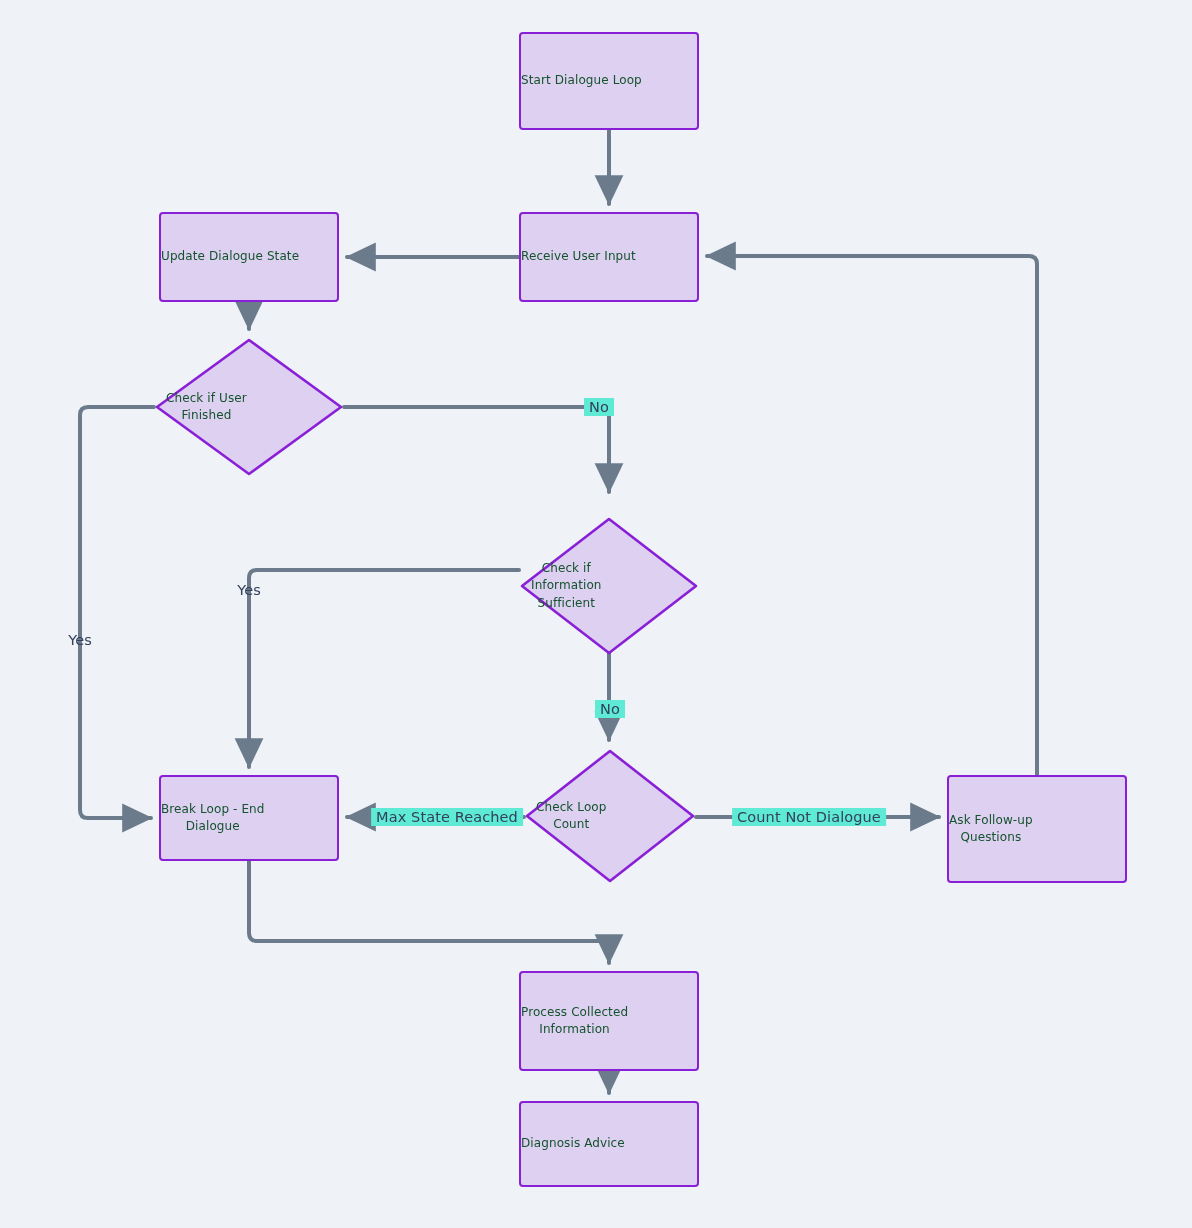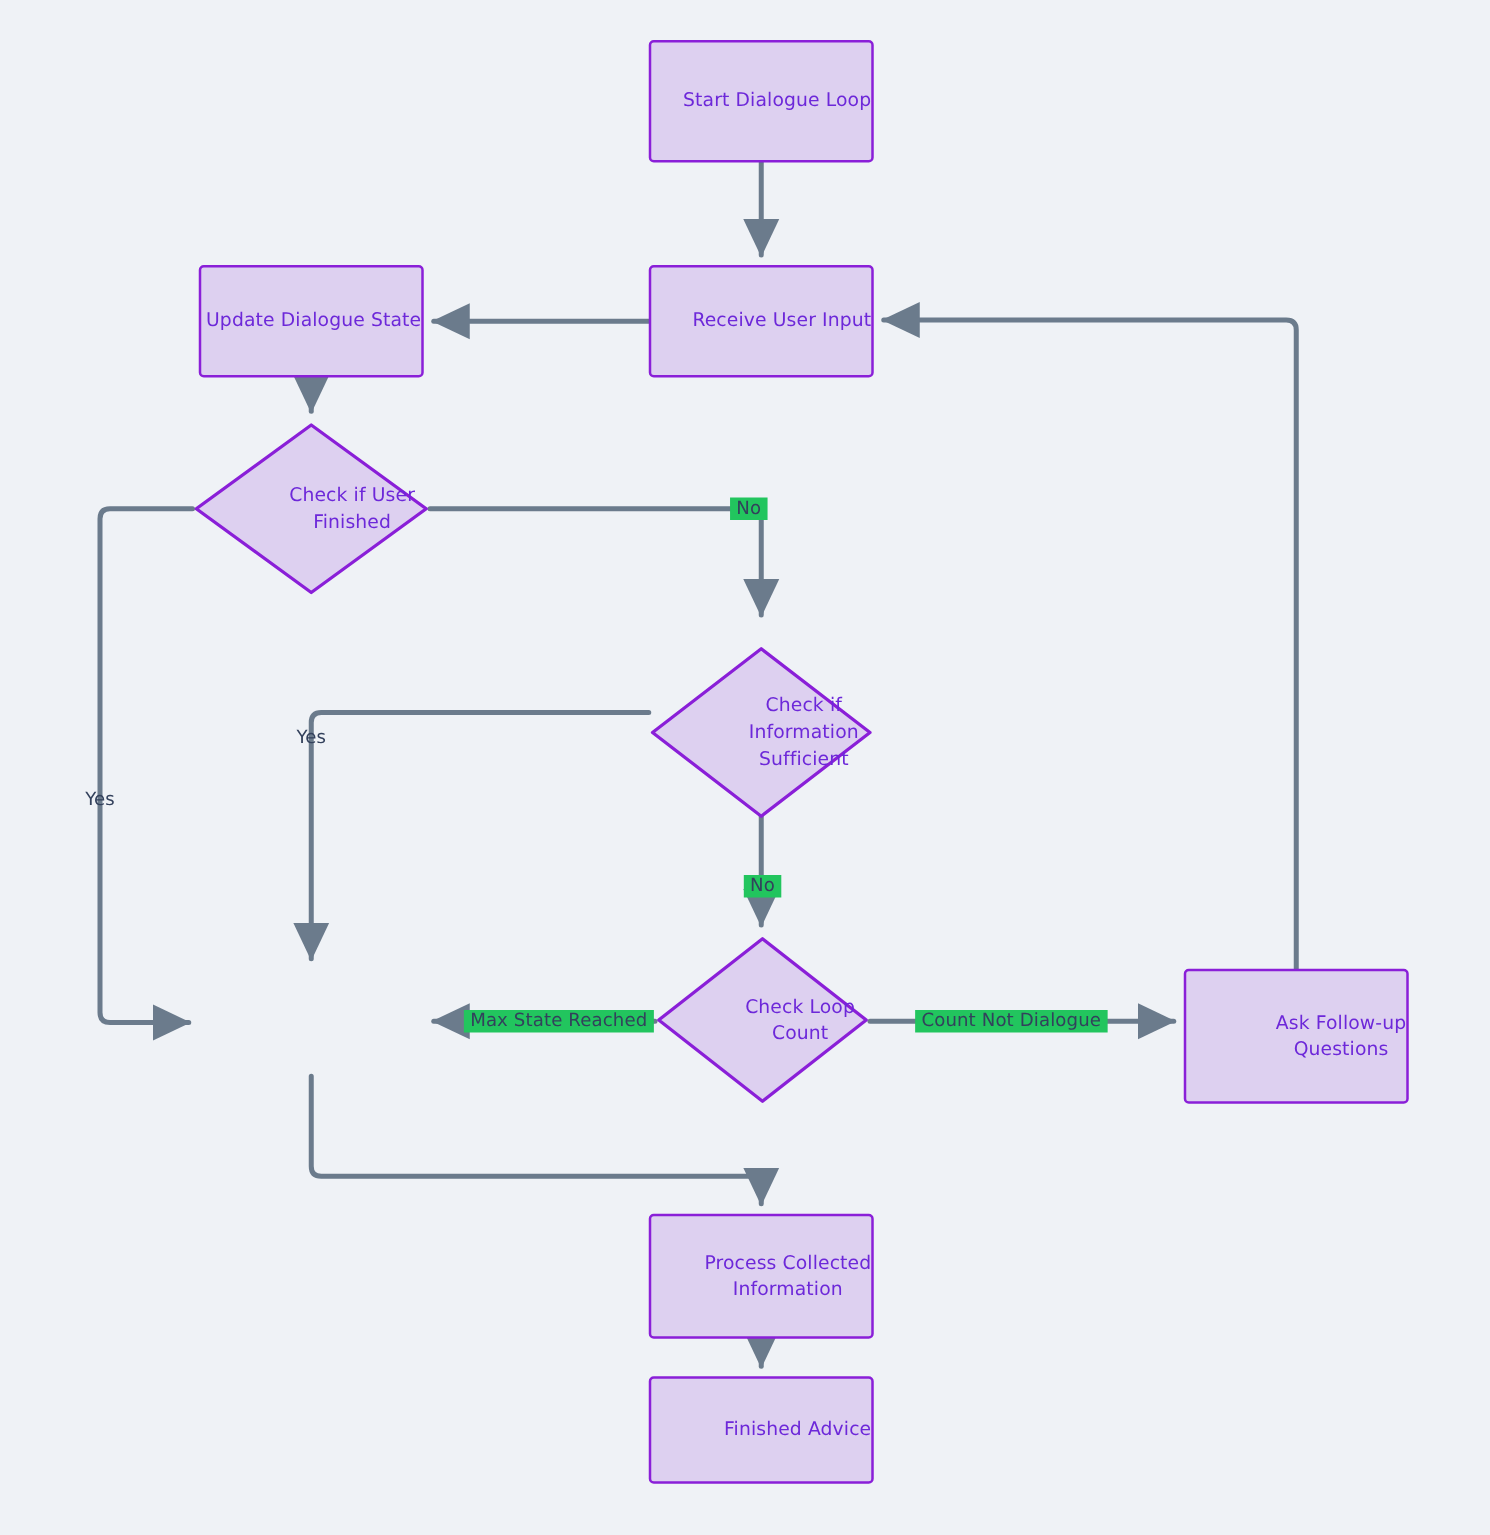--- a/index.html
+++ b/index.html
@@ -39,32 +39,32 @@
   .edge-label {
     position: absolute;
     font-size: 14.5px;
     color: #33415c;
     white-space: nowrap;
     letter-spacing: 0.1px;
     transform: translate(-50%, -50%);
     font-family: "DejaVu Sans", "Liberation Sans", sans-serif;
   }
   .edge-label.bg-chip {
-    background: #22c55e;
+    background: #5eead4;
     padding: 1px 5px;
   }
   .node {
     position: absolute;
     box-sizing: border-box;
     display: flex;
     align-items: center;
-    justify-content: flex-end;
+    justify-content: flex-start;
     text-align: center;
-    color: #6d28d9;
-    font-size: 15px;
+    color: #14532d;
+    font-size: 12px;
     line-height: 1.42;
     letter-spacing: 0.1px;
   }
   .node.process {
     background: #ddd0f0;
     border: 2.4px solid #8a1fd8;
     border-radius: 4px;
   }
   .node.decision {
     background: transparent;
@@ -149,31 +149,34 @@
     <span class="dia-label">Check if<br>Information<br>Sufficient</span>
   </div>
 
   <div class="node decision" style="left:524px; top:748px; width:172px; height:136px;">
     <svg class="dia-shape" viewBox="0 0 172 136" preserveAspectRatio="none">
       <polygon points="86,3 169,68 86,133 3,68"></polygon>
     </svg>
     <span class="dia-label">Check Loop<br>Count</span>
   </div>
 
+  <div class="node process" style="left:159px; top:775px; width:180px; height:86px;">
+    <span>Break Loop - End<br>Dialogue</span>
+  </div>
 
   <div class="node process" style="left:947px; top:775px; width:180px; height:108px;">
     <span>Ask Follow-up<br>Questions</span>
   </div>
 
   <div class="node process" style="left:519px; top:971px; width:180px; height:100px;">
     <span>Process Collected<br>Information</span>
   </div>
 
   <div class="node process" style="left:519px; top:1101px; width:180px; height:86px;">
-    <span>Finished  Advice</span>
+    <span>Diagnosis  Advice</span>
   </div>
 
   <span class="edge-label bg-chip" style="left:599px; top:407px;">No</span>
 
   <span class="edge-label" style="left:80px; top:640px;">Yes</span>
 
   <span class="edge-label" style="left:249px; top:590px;">Yes</span>
 
   <span class="edge-label bg-chip" style="left:610px; top:709px;">No</span>
 

